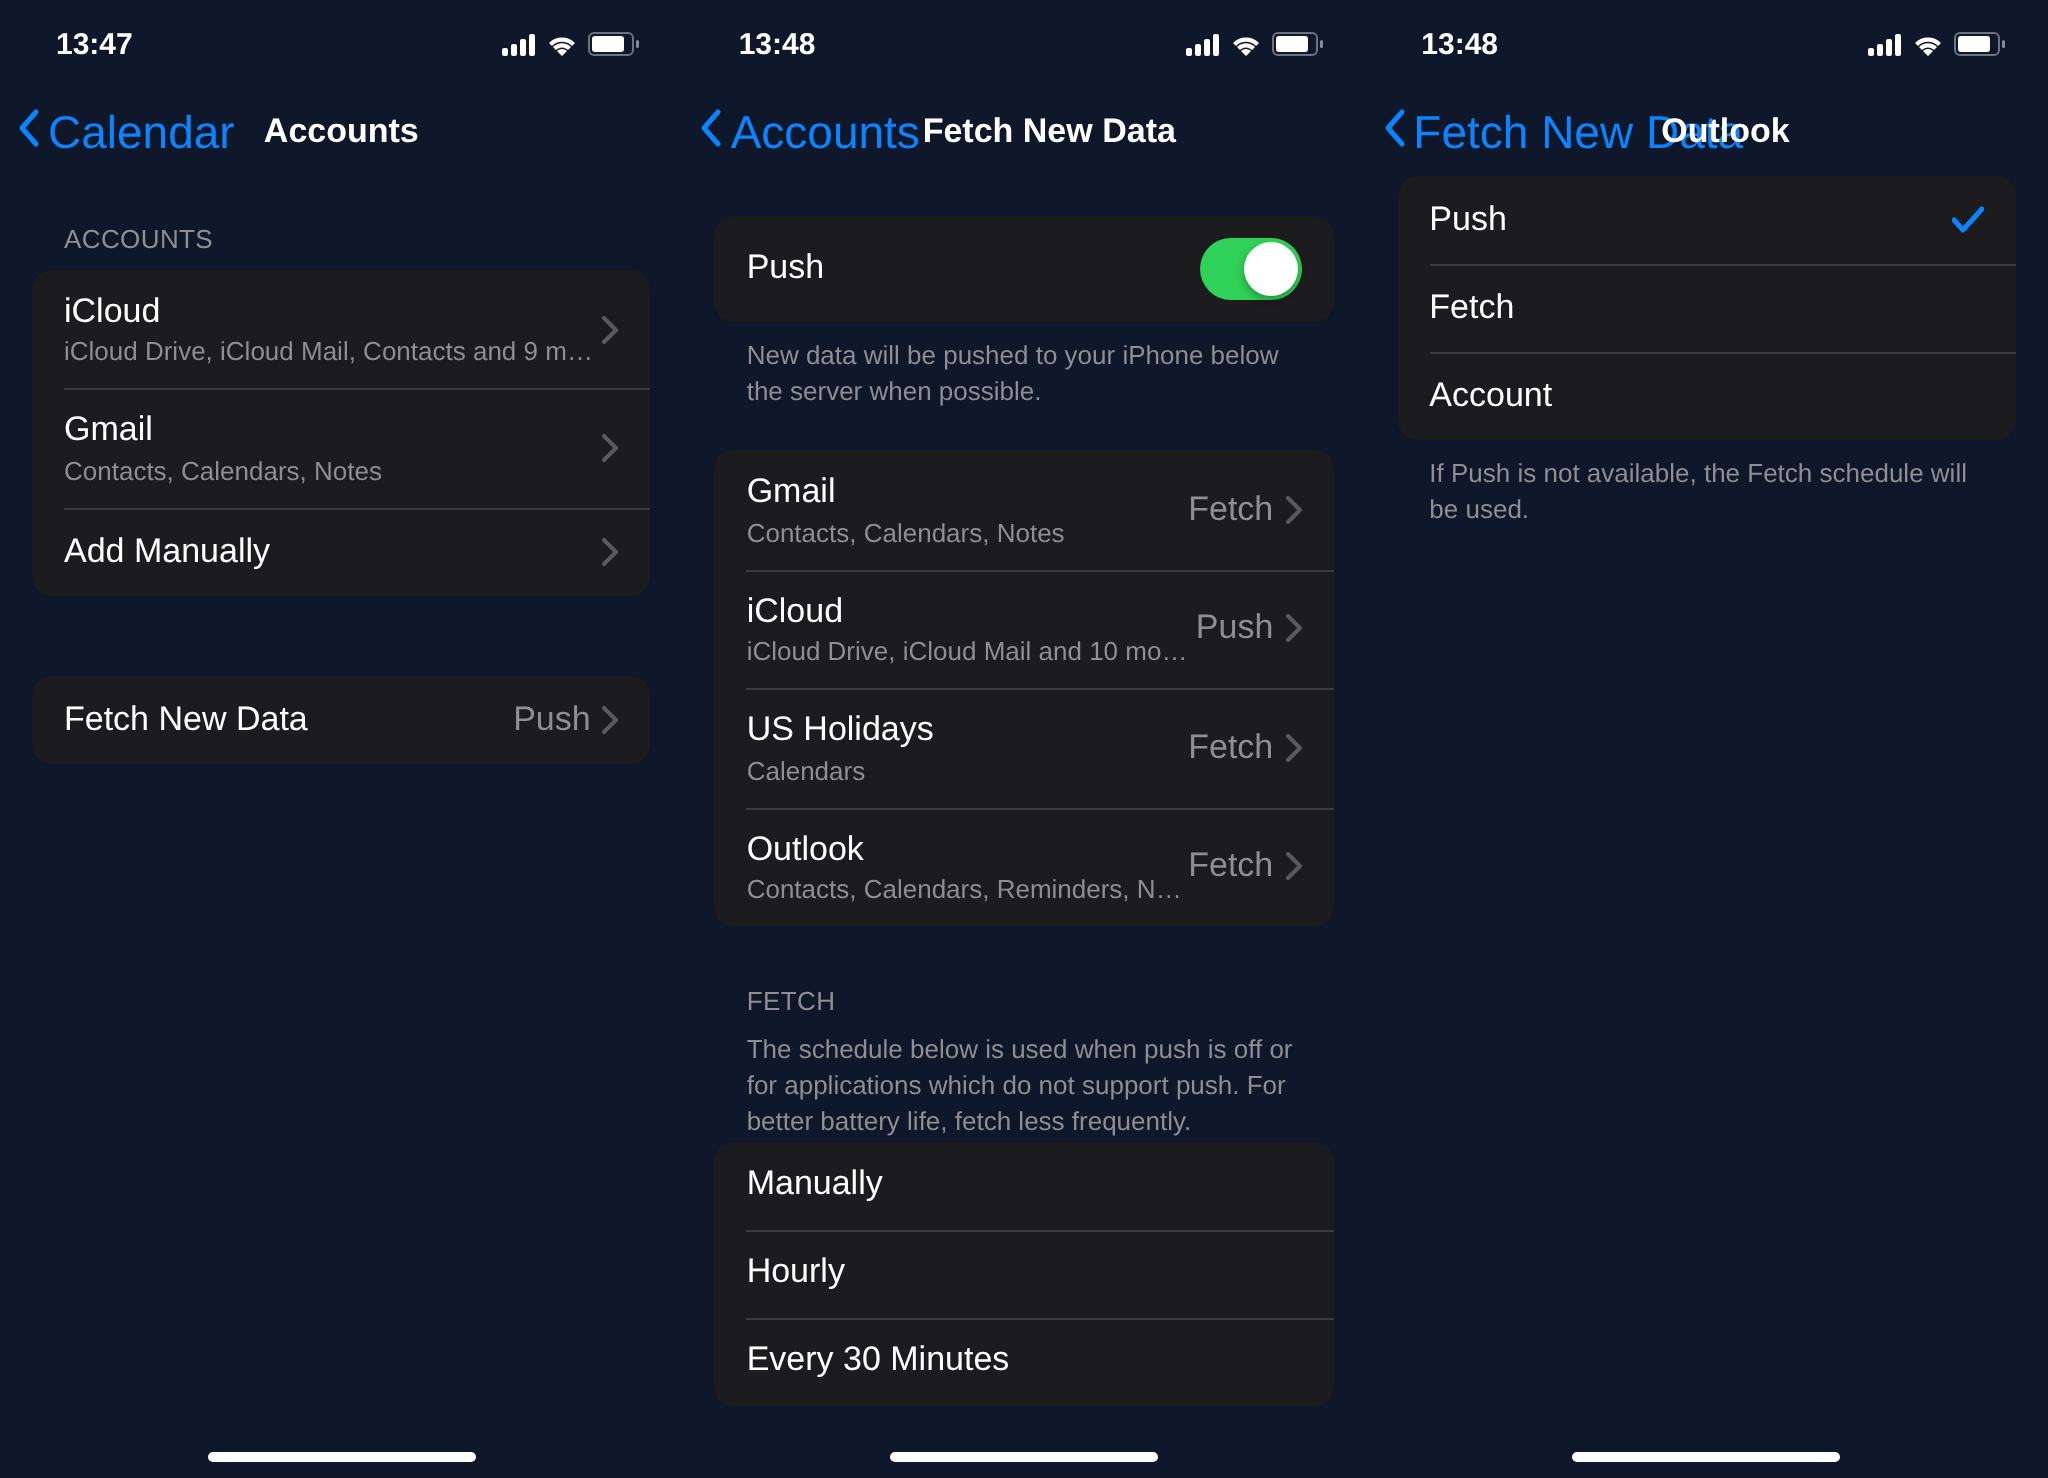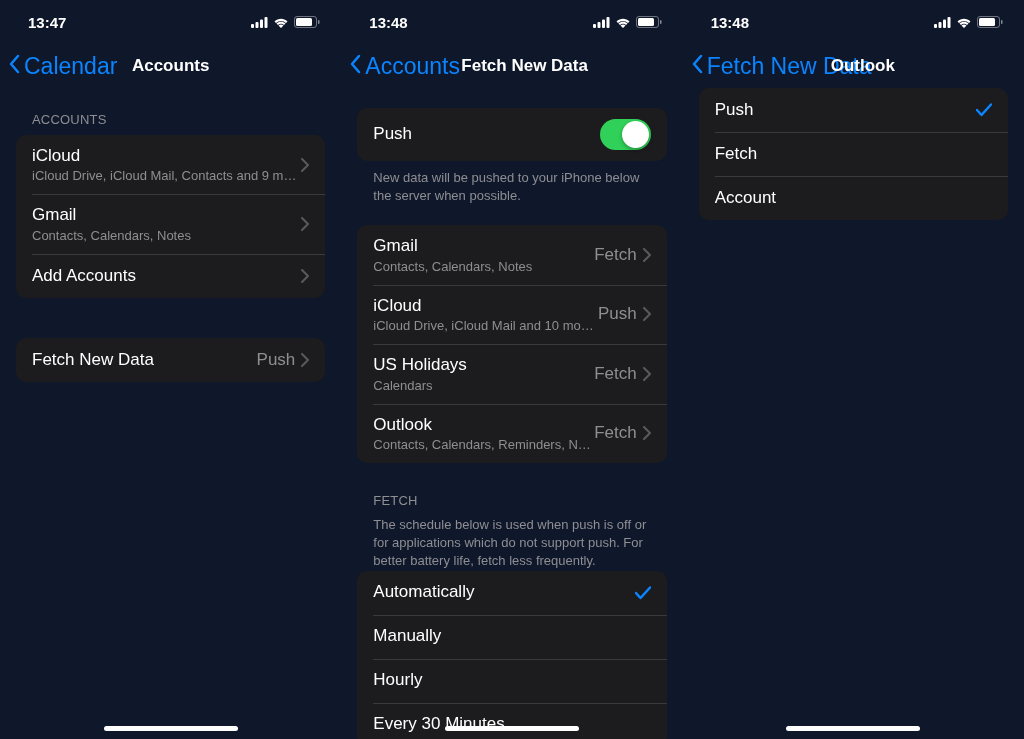--- a/index.html
+++ b/index.html
@@ -244,21 +244,21 @@
           <span class="item-subtitle">Contacts, Calendars, Notes</span>
         </div>
         <span class="chevron">
             <svg width="8" height="14" viewBox="0 0 8 14">
               <path d="M1 1 L7 7 L1 13" stroke="#5a5a5e" stroke-width="2" fill="none" stroke-linecap="round" stroke-linejoin="round"></path>
             </svg>
           </span>
       </div>
       <div class="list-item">
         <div class="item-labels">
-          <span class="item-title">Add Accounts</span>
+          <span class="item-title">Add Manually</span>
         </div>
         <span class="chevron">
             <svg width="8" height="14" viewBox="0 0 8 14">
               <path d="M1 1 L7 7 L1 13" stroke="#5a5a5e" stroke-width="2" fill="none" stroke-linecap="round" stroke-linejoin="round"></path>
             </svg>
           </span>
       </div>
     </div>
     <div class="spacer-top"></div>
     <div class="spacer-top"></div>
@@ -378,30 +378,20 @@
             </svg>
           </span>
       </div>
     </div>
 
     <div class="group-header">FETCH</div>
     <div class="group-footer" style="padding-top:0;">The schedule below is used when push is off or for applications which do not support push. For better battery life, fetch less frequently.</div>
     <div class="list">
       <div class="list-item">
         <div class="item-labels">
-            <span class="item-title">Automatically</span>
-          </div>
-        <span class="checkmark">
-            <svg width="16" height="14" viewBox="0 0 16 14">
-              <path d="M1 7 L5.5 12 L15 1.5" stroke="#0a84ff" stroke-width="2.5" fill="none" stroke-linecap="round" stroke-linejoin="round"></path>
-            </svg>
-          </span>
-      </div>
-      <div class="list-item">
-        <div class="item-labels">
             <span class="item-title">Manually</span>
           </div>
       </div>
       <div class="list-item">
         <div class="item-labels">
             <span class="item-title">Hourly</span>
           </div>
       </div>
       <div class="list-item">
         <div class="item-labels">
@@ -466,15 +456,16 @@
         <div class="item-labels">
             <span class="item-title">Fetch</span>
           </div>
       </div>
       <div class="list-item">
         <div class="item-labels">
             <span class="item-title">Account</span>
           </div>
       </div>
     </div>
+    <div class="group-footer">If Push is not available, the Fetch schedule will be used.</div>
   </div>
   <div class="home-indicator"></div>
 </div>
 
 </body></html>

